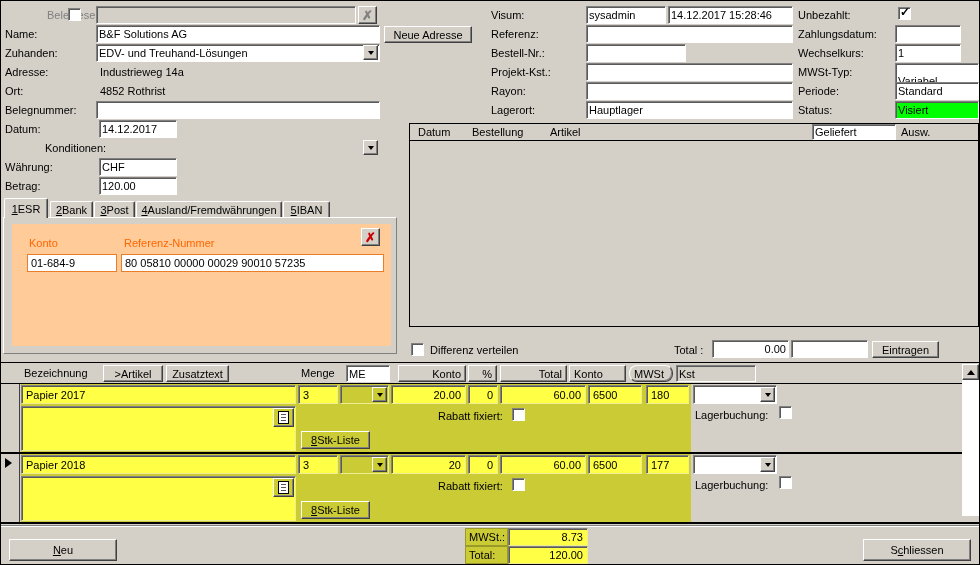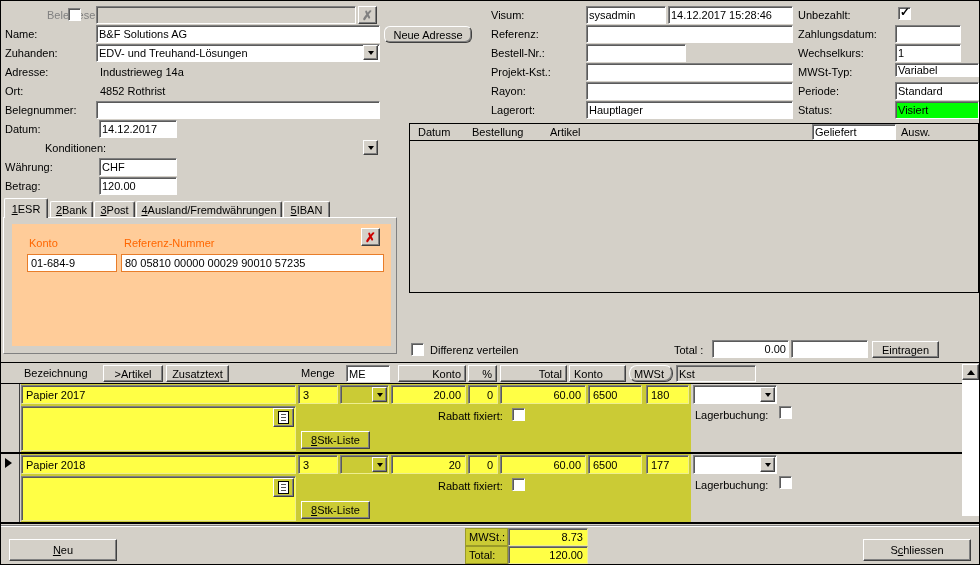--- a/index.html
+++ b/index.html
@@ -42,21 +42,21 @@
 
   <div class="lbl dis" style="left:4px;top:8px;margin-left:42px;">Belegleser:</div>
   <div class="chk" style="left:67px;top:7px;"></div>
   <div class="fld gray" style="left:95px;top:5px;width:260px;height:18px;"></div>
   <div class="btn3d" style="left:357px;top:5px;width:19px;height:18px;">
       <span class="xicon dis">✗</span>
     </div>
 
   <div class="lbl" style="left:4px;top:27px;">Name:</div>
   <div class="fld" style="left:95px;top:24px;width:284px;height:18px;">B&amp;F Solutions AG</div>
-  <div class="btn3d" style="left:383px;top:25px;width:88px;height:17px;border-radius:6px;">Neue Adresse</div>
+  <div class="btn3d" style="left:383px;top:25px;width:88px;height:17px;">Neue Adresse</div>
 
   <div class="lbl" style="left:4px;top:46px;">Zuhanden:</div>
   <div class="fld combo" style="left:95px;top:43px;width:284px;height:18px;">EDV- und Treuhand-Lösungen</div>
   <div class="dd" style="left:362px;top:44px;width:15px;height:15px;">
       <i class="dar"></i>
     </div>
 
   <div class="lbl" style="left:4px;top:65px;">Adresse:</div>
   <div class="lbl" style="left:99px;top:65px;">Industrieweg 14a</div>
 
@@ -94,33 +94,33 @@
   <div class="fld" style="left:894px;top:24px;width:66px;height:18px;"></div>
 
   <div class="lbl" style="left:490px;top:46px;">Bestell-Nr.:</div>
   <div class="fld" style="left:585px;top:43px;width:100px;height:18px;"></div>
   <div class="lbl" style="left:797px;top:46px;">Wechselkurs:</div>
   <div class="fld" style="left:894px;top:43px;width:66px;height:18px;">1</div>
 
   <div class="lbl" style="left:490px;top:65px;">Projekt-Kst.:</div>
   <div class="fld combo" style="left:585px;top:62px;width:207px;height:18px;"></div>
   <div class="lbl" style="left:797px;top:65px;">MWSt-Typ:</div>
-  <div class="fld combo" style="left:894px;top:62px;width:84px;height:14px;">Variabel</div>
+  <div class="fld combo" style="left:894px;top:62px;width:84px;height:36px;">Variabel</div>
 
   <div class="lbl" style="left:490px;top:84px;">Rayon:</div>
   <div class="fld combo" style="left:585px;top:81px;width:207px;height:18px;"></div>
   <div class="lbl" style="left:797px;top:84px;">Periode:</div>
   <div class="fld combo" style="left:894px;top:81px;width:84px;height:18px;">Standard</div>
 
   <div class="lbl" style="left:490px;top:103px;">Lagerort:</div>
   <div class="fld combo" style="left:585px;top:100px;width:207px;height:18px;">Hauptlager</div>
   <div class="lbl" style="left:797px;top:103px;">Status:</div>
   <div class="fld combo" style="left:894px;top:100px;width:84px;height:18px;background:#00ff00;">Visiert</div>
 
-  <div style="position:absolute;left:408px;top:122px;width:570px;height:170px;border:1px solid #000;background:#d4d0c8;">
+  <div style="position:absolute;left:408px;top:122px;width:570px;height:204px;border:1px solid #000;background:#d4d0c8;">
     <div style="position:absolute;left:0;top:0;right:0;height:17px;border-bottom:1px solid #000;">
       <div class="lbl" style="left:8px;top:2px;">Datum</div>
       <div class="lbl" style="left:62px;top:2px;">Bestellung</div>
       <div class="lbl" style="left:140px;top:2px;">Artikel</div>
       <div class="fld combo" style="left:402px;top:0;width:84px;height:16px;">Geliefert</div>
       <div class="lbl" style="left:491px;top:2px;">Ausw.</div>
     </div>
   </div>
 
   <div class="chk" style="left:410px;top:342px;"></div>

